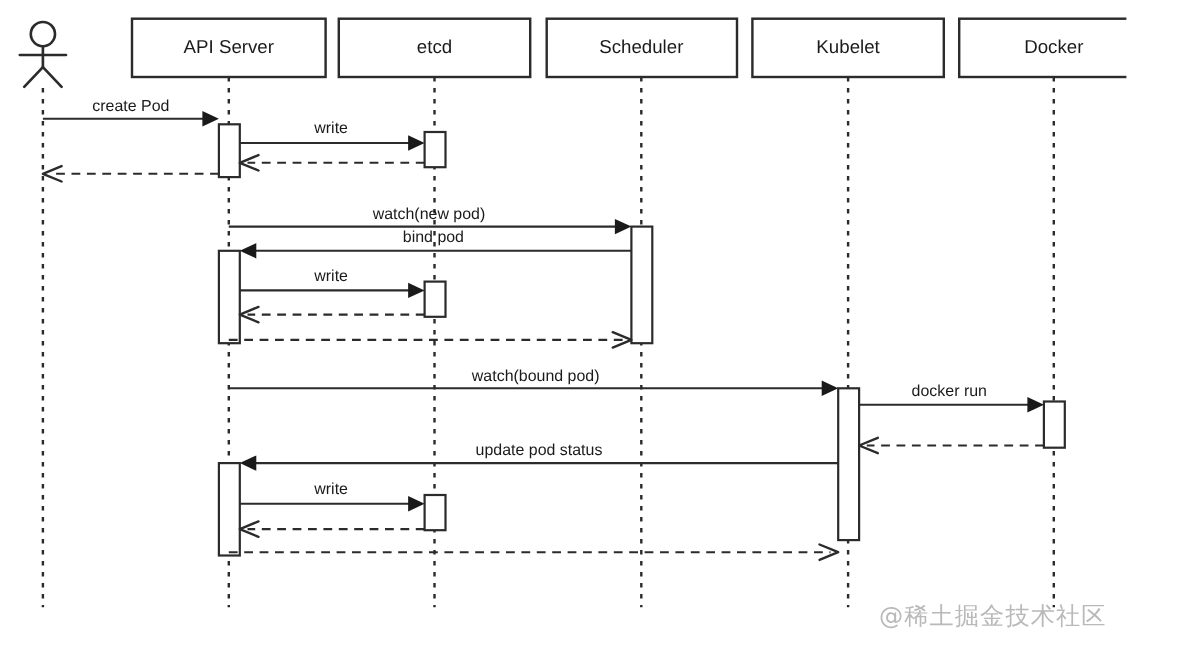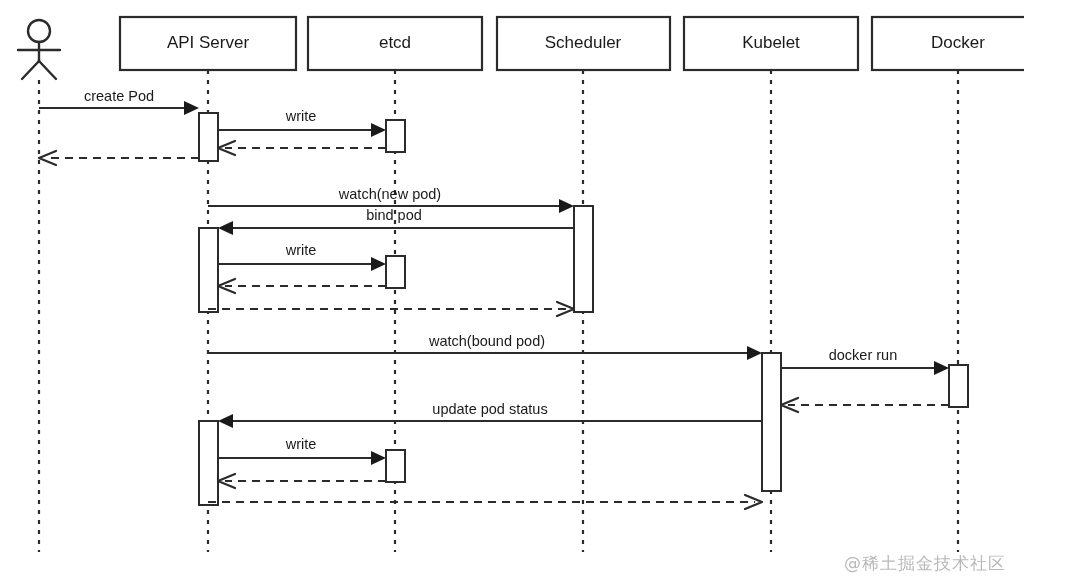--- a/index.html
+++ b/index.html
@@ -80,21 +80,21 @@
     stroke: #2b2b2b;
     stroke-width: 2.2;
     stroke-linecap: round;
     stroke-linejoin: round;
   }
   .watermark {
     position: absolute;
     right: 18px;
     bottom: 12px;
     font-family: "DejaVu Sans", "Liberation Sans", sans-serif;
-    font-size: 17px;
+    font-size: 22px;
     color: #b9b9b9;
     letter-spacing: 1px;
     white-space: nowrap;
     user-select: none;
     text-align: center;
   }
 </style>
 </head>
 <body>
 

